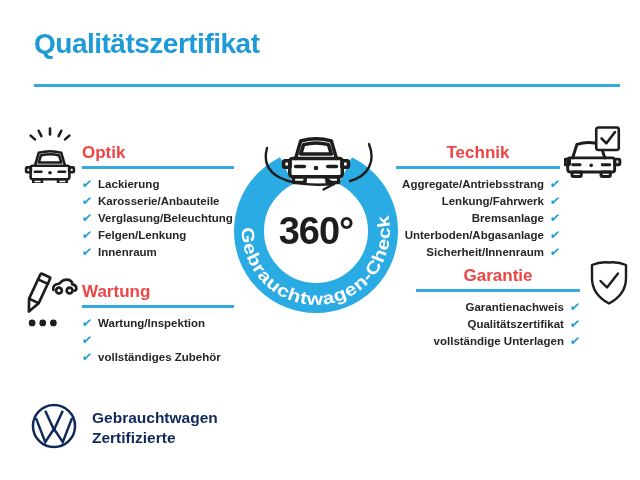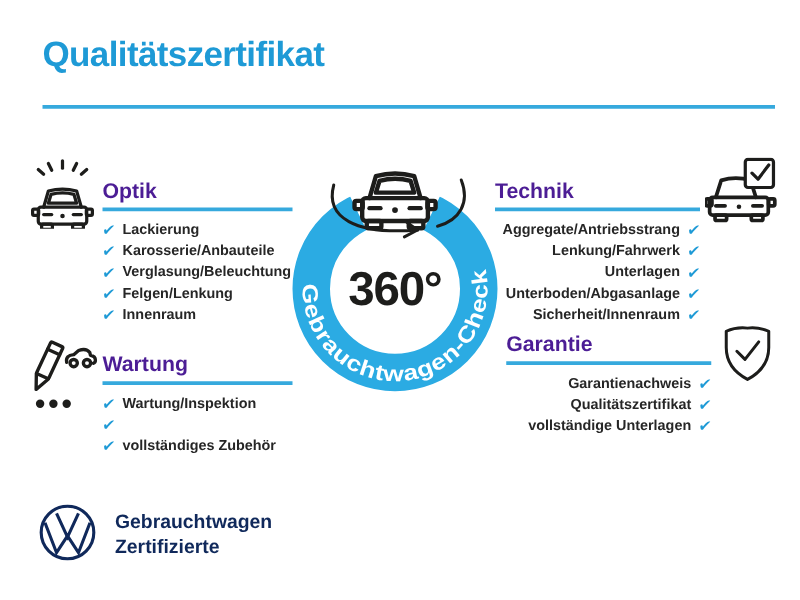--- a/index.html
+++ b/index.html
@@ -6,37 +6,37 @@
   body{width:640px;height:480px;overflow:hidden;position:relative;
        font-family:"Liberation Sans","DejaVu Sans",sans-serif;color:#1d1d1b;}
   .abs{position:absolute;}
 
   
   #page-title{left:34px;top:28px;font-size:28px;font-weight:700;color:var(--accent);letter-spacing:-0.5px;}
   #title-rule{left:34px;top:84px;width:586px;height:3px;background:var(--rule);}
 
   
   .sec{position:absolute;width:164px;}
-  .sec h2{margin:0;font-size:17px;font-weight:700;line-height:20px;color:#4c1d95;}
+  .sec h2{margin:0;font-size:17px;font-weight:700;line-height:20px;color:#ef4444;}
   .sec .rule{margin-top:3px;height:2.5px;background:var(--rule);}
   .sec ul{list-style:none;margin:7px 0 0 0;padding:0;}
   .sec li{display:flex;align-items:center;gap:6px;height:17px;
           font-size:11.5px;font-weight:600;color:#262626;white-space:nowrap;}
-  .sec.right{text-align:left;}
+  .sec.right{text-align:center;}
   .sec.right li{justify-content:flex-end;}
   .ck{color:var(--accent);font-family:"DejaVu Sans",sans-serif;font-size:12px;line-height:1;
       transform:skewX(-8deg);}
   .sec .icon{position:absolute;}
   #sec-optik{left:82px;top:143px;width:152px;}
   #sec-optik .icon{left:-60px;top:-16px;}
   #sec-wartung{left:82px;top:266px;width:152px;margin-top:16px;}
   #sec-wartung .icon{left:-60px;top:-10px;}
   #sec-technik{left:396px;top:143px;width:164px;}
   #sec-technik .icon{right:-62px;top:-17px;}
-  #sec-garantie{left:405px;top:266px;width:164px;}
+  #sec-garantie{left:416px;top:266px;width:164px;}
   #sec-garantie .icon{right:-52px;top:-8px;}
 
   
   .ink{stroke:#1d1d1b;fill:none;stroke-width:2.4;stroke-linecap:round;stroke-linejoin:round;}
   .inkfill{fill:#1d1d1b;stroke:none;}
 
   
   #badge{left:210px;top:118px;}
   #badge .ringtext{font-size:17.5px;font-weight:700;fill:#fff;letter-spacing:0.5px;}
   #badge .degree{font-size:38px;font-weight:700;fill:#1d1d1b;letter-spacing:-1px;}
@@ -120,21 +120,21 @@
   <ul>
     <li>
         <span>Aggregate/Antriebsstrang</span>
         <span class="ck">✔</span>
       </li>
     <li>
         <span>Lenkung/Fahrwerk</span>
         <span class="ck">✔</span>
       </li>
     <li>
-        <span>Unterlagen</span>
+        <span>Bremsanlage</span>
         <span class="ck">✔</span>
       </li>
     <li>
         <span>Unterboden/Abgasanlage</span>
         <span class="ck">✔</span>
       </li>
     <li>
         <span>Sicherheit/Innenraum</span>
         <span class="ck">✔</span>
       </li>

